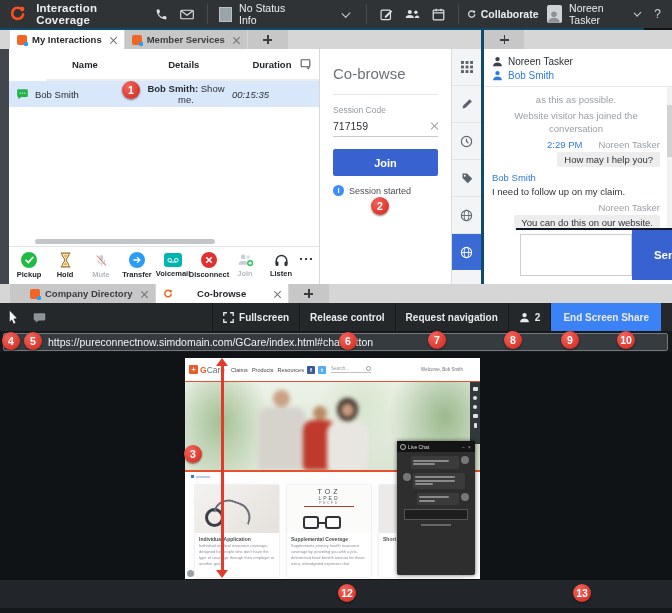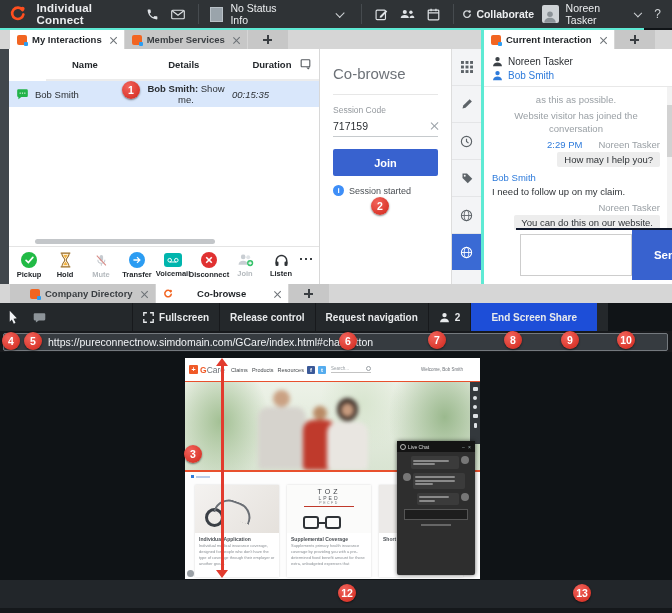--- a/index.html
+++ b/index.html
@@ -13,21 +13,21 @@
   .tb-ic{margin:0 6px;display:flex;align-items:center;}
   .status-square{width:13px;height:13px;background:#9aa4ab;border:1px solid #b9c1c7;margin:0 7px 0 4px;}
   .status-label{font-size:10.5px;}
   .chev{width:6px;height:6px;border-right:1.5px solid #cfd3d6;border-bottom:1.5px solid #cfd3d6;transform:rotate(45deg);margin:0 10px 2px 46px;}
   .collab-label{font-size:10.5px;font-weight:bold;margin:0 8px 0 4px;}
   .avatar{width:18px;height:18px;background:#cfd3d6;border-radius:2px;display:flex;align-items:flex-end;justify-content:center;overflow:hidden;margin-right:7px;}
   .user-name{font-size:10.5px;}
   .chev2{width:5px;height:5px;border-right:1.5px solid #cfd3d6;border-bottom:1.5px solid #cfd3d6;transform:rotate(45deg);margin:0 10px 2px 7px;}
   .help-q{font-size:12px;color:#cfd3d6;margin:0 11px 0 4px;}
   
-  #workspace{position:absolute;top:28px;left:0;width:644px;height:256px;background:#5eead4;}
+  #workspace{position:absolute;top:28px;left:0;width:644px;height:256px;background:#0c4a6e;}
   .pane-left{position:absolute;left:0;top:2px;width:481px;height:254px;}
   .pane-right{position:absolute;left:484px;top:2px;width:188px;height:254px;}
   .tabstrip{height:19px;background:#d6d6d6;display:flex;align-items:flex-end;}
   .tab{height:19px;display:flex;align-items:center;padding:0 7px;background:#c7c7c7;margin-right:1px;font-size:9.5px;font-weight:bold;color:#3a3e42;}
   .tab.active{background:#ffffff;color:#1f2327;}
   .tab .ticon{width:10px;height:10px;background:#f26522;border-radius:2px;position:relative;margin-right:5px;flex:none;}
   .tab .ticon::after{content:"";position:absolute;right:-1px;bottom:-1px;width:4px;height:4px;background:#2e9df0;border-radius:1px;}
   .ticon-swirl{width:10px;height:10px;margin-right:5px;flex:none;}
   .xicon{width:7px;height:7px;position:relative;margin-left:8px;flex:none;}
   .xicon::before,.xicon::after{content:"";position:absolute;left:3px;top:0;width:1.4px;height:9px;background:#6c7176;}
@@ -88,24 +88,24 @@
   .bwrap{text-align:right;margin-top:1px;}
   .bubble{display:inline-block;background:#ededed;color:#2f3337;padding:1px 7px;border-radius:2px;}
   .sender-l{color:#2e7bdb;margin-top:4px;}
   .vtext{color:#2f3337;margin-top:1px;}
   .composer{position:absolute;left:0;bottom:4px;width:188px;height:52px;border-top:2px solid #0f172a;display:flex;background:#fff;box-sizing:border-box;margin-left:32px;}
   .msg-input{flex:1;margin:4px 0 4px 4px;border:1px solid #cdcdcd;background:#fff;}
   .send-btn{width:72px;background:#3862cf;color:#fff;font-size:11.5px;font-weight:bold;display:flex;align-items:center;justify-content:center;}
   
   #bot-tabs{position:absolute;top:284px;left:0;width:672px;height:19px;background:#d6d6d6;display:flex;align-items:flex-end;}
   #bot-tabs .tab.active{width:118px;justify-content:space-between;}
-  #sstoolbar{position:absolute;top:303px;left:0;width:608px;height:28px;background:#24282b;display:flex;align-items:flex-end;color:#e8eaec;}
+  #sstoolbar{position:absolute;top:303px;left:0;width:672px;height:28px;background:#24282b;display:flex;align-items:flex-end;color:#e8eaec;}
   .tool-ic{width:26px;height:28px;display:flex;align-items:center;justify-content:center;}
   .ss-btn{height:28px;display:flex;align-items:center;padding:0 10px;border-left:1px solid #17191c;font-size:10px;font-weight:bold;gap:5px;}
-  .ss-btn.end{background:#1d4ed8;padding:0 20px;}
+  .ss-btn.end{background:#3b82f6;padding:0 12px;}
   .ss-spacer{margin-left:auto;}
   .end-gap{width:11px;height:28px;}
   #urlrow{position:absolute;top:331px;left:0;width:672px;height:21px;background:#17191c;}
   .urlinput{position:absolute;left:3px;right:4px;top:2px;height:16px;background:#363b40;border:1px solid #74797e;border-radius:2px;color:#f2f4f6;font-size:10.5px;line-height:16px;padding-left:44px;white-space:nowrap;overflow:hidden;}
   #preview{position:absolute;top:352px;left:0;width:672px;height:228px;background:#0f1316;}
   
   .site{position:absolute;left:185px;top:6px;width:295px;height:221px;background:#fff;overflow:hidden;}
   .site-header{height:24px;display:flex;align-items:center;padding:0 4px;box-sizing:border-box;border-bottom:1px solid #e8502d;background:#fff;}
   .s-logo{width:9px;height:9px;background:#f05a28;border-radius:1px;color:#fff;font-size:7px;font-weight:bold;display:flex;align-items:center;justify-content:center;flex:none;}
   .s-brand{font-size:8.5px;font-weight:bold;margin-left:2px;}
@@ -172,21 +172,21 @@
   .badge{position:absolute;width:18px;height:18px;border-radius:50%;background:radial-gradient(circle at 35% 30%,#f2635b,#d9352a 75%);color:#fff;font-size:10.5px;font-weight:bold;display:flex;align-items:center;justify-content:center;box-shadow:0 1px 2px rgba(0,0,0,.5);z-index:60;}
 </style>
 </head>
 <body>
 
 <div id="topbar">
   <svg class="logo" viewBox="0 0 20 20">
       <path d="M15.5 5.5 A6.5 6.5 0 1 0 16.5 10.5" fill="none" stroke="#ff4f1f" stroke-width="3" stroke-linecap="round"></path>
       <circle cx="15.5" cy="4" r="2.4" fill="#ff4f1f"></circle>
     </svg>
-  <span class="apptitle">Individual Connect</span>
+  <span class="apptitle">Interaction Coverage</span>
   <div class="tb-right">
     <span class="tb-ic">
         <svg width="13" height="13" viewBox="0 0 24 24">
           <path d="M6.6 10.8c1.4 2.8 3.8 5 6.6 6.4l2.2-2.2c.3-.3.7-.4 1-.2 1.1.4 2.3.6 3.6.6.6 0 1 .4 1 1V20c0 .6-.4 1-1 1C10.8 21 3 13.2 3 3.9c0-.6.4-1 1-1h3.5c.6 0 1 .4 1 1 0 1.2.2 2.4.6 3.6.1.3 0 .7-.2 1l-2.3 2.3z" fill="#dfe3e6"></path>
         </svg>
       </span>
     <span class="tb-ic">
         <svg width="14" height="11" viewBox="0 0 20 14">
           <rect x="1" y="1" width="18" height="12" rx="1.5" fill="none" stroke="#dfe3e6" stroke-width="1.6"></rect>
           <path d="M2 2l8 6 8-6" fill="none" stroke="#dfe3e6" stroke-width="1.6"></path>
@@ -418,25 +418,20 @@
               <ellipse cx="8" cy="8" rx="2.8" ry="6.3" fill="none" stroke="#ffffff" stroke-width="1.1"></ellipse>
               <line x1="1.7" y1="8" x2="14.3" y2="8" stroke="#ffffff" stroke-width="1.1"></line>
             </svg>
           </div>
       </div>
     </div>
   </div>
 
   <div class="pane-right">
     <div class="tabstrip">
-      <div class="tab active">
-        <span class="ticon"></span>
-        <span>Current Interaction</span>
-        <span class="xicon"></span>
-      </div>
       <div class="tab tab-add">
           <span class="plus"></span>
         </div>
     </div>
     <div class="pane-body">
       <div class="people">
         <div class="person-row">
           <svg width="11" height="11" viewBox="0 0 16 15">
               <circle cx="8" cy="4" r="3.2" fill="#3c4247"></circle>
               <path d="M1.5 14.5c0-3.6 2.9-5.5 6.5-5.5s6.5 1.9 6.5 5.5z" fill="#3c4247"></path>

